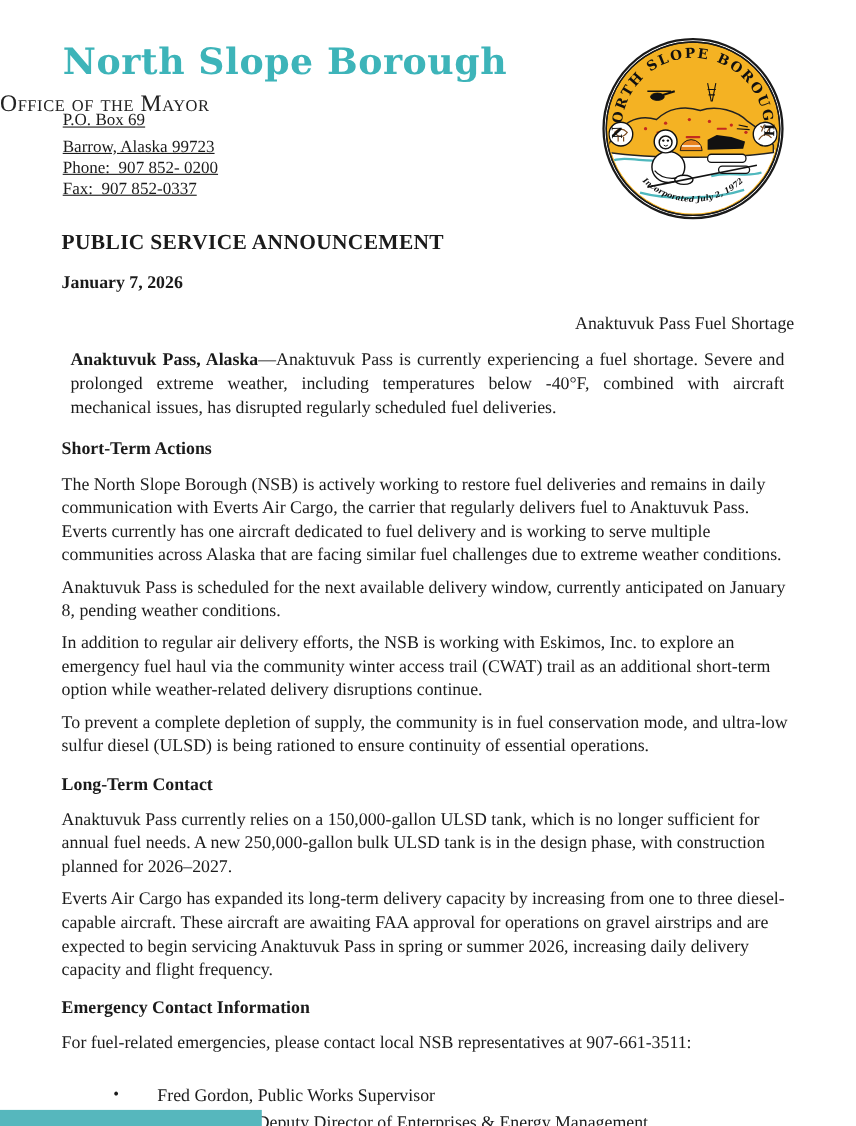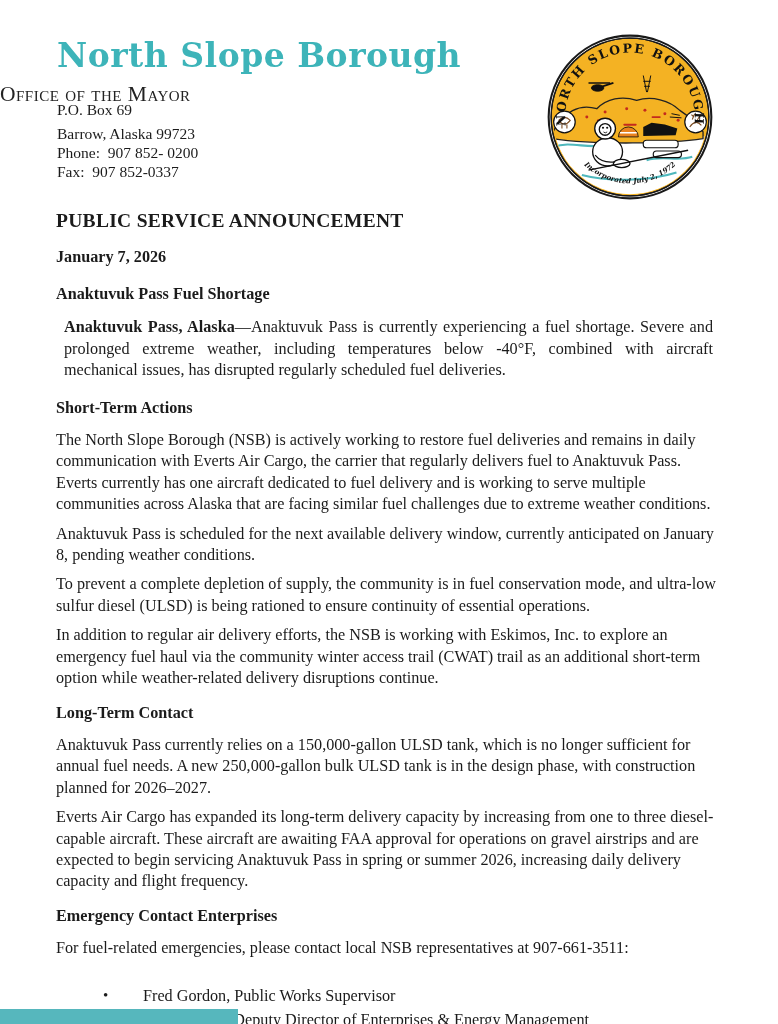--- a/index.html
+++ b/index.html
@@ -16,28 +16,28 @@
   }
   .office-title{
     position:absolute;left:0;right:0;top:82px;margin:0;text-align:left;
     font-size:21.5px;font-variant:small-caps;letter-spacing:.5px;font-weight:normal;color:#222;
   }
   .mayor-name{
     position:absolute;left:0;right:0;top:112px;margin:0;text-align:center;
     font-size:19px;font-style:italic;color:#3DB4B9;
   }
   .address{position:absolute;left:57px;top:100px;font-size:15.5px;line-height:19px;}
-  .address div{white-space:pre-wrap;}
+  .address div{white-space:pre-wrap;text-decoration:underline;}
   .address .po-box{margin-bottom:5px;}
   .seal{position:absolute;left:547px;top:34px;width:166px;height:166px;}
   
   .main{margin:0 56px;font-size:16.2px;line-height:21.4px;}
   .psa-title{margin:2px 0 0;text-align:left;font-size:19.5px;font-weight:bold;letter-spacing:.3px;}
   .doc-date{margin-top:16px;font-weight:bold;}
-  .doc-subject{margin-top:15px;text-align:left;font-weight:bold;}
+  .doc-subject{margin-top:15px;text-align:right;font-weight:normal;}
   .intro{margin-top:12px;padding:0 9px 0 8px;text-align:justify;}
   .sec-heading{margin:13px 0 0;font-size:16.2px;font-weight:bold;}
   .para{margin:8px 0 0;}
   .para.tight{margin-top:11px;}
   ul.contact-list{margin:26px 0 0;padding:0;list-style:none;}
   ul.contact-list li{position:relative;padding-left:87px;margin-bottom:3px;}
   ul.contact-list li::before{content:"\2022";position:absolute;left:47px;top:-1px;font-size:15px;}
   .footer-bar{position:absolute;left:0;bottom:0;width:238px;height:15px;background:#56B7BD;}
 </style>
 </head>
@@ -141,28 +141,28 @@
 
     <div class="doc-date">January 7, 2026</div>
 
     <div class="doc-subject">Anaktuvuk Pass Fuel Shortage</div>
 
     <p class="intro"><b>Anaktuvuk Pass, Alaska</b><span>—Anaktuvuk Pass is currently experiencing a fuel shortage. Severe and prolonged extreme weather, including temperatures below -40°F, combined with aircraft mechanical issues, has disrupted regularly scheduled fuel deliveries.</span></p>
 
     <div class="sec-heading">Short-Term Actions</div>
     <p class="para tight">The North Slope Borough (NSB) is actively working to restore fuel deliveries and remains in daily communication with Everts Air Cargo, the carrier that regularly delivers fuel to Anaktuvuk Pass. Everts currently has one aircraft dedicated to fuel delivery and is working to serve multiple communities across Alaska that are facing similar fuel challenges due to extreme weather conditions.</p>
     <p class="para">Anaktuvuk Pass is scheduled for the next available delivery window, currently anticipated on January 8, pending weather conditions.</p>
+    <p class="para">In addition to regular air delivery efforts, the NSB is working with Eskimos, Inc. to explore an emergency fuel haul via the community winter access trail (CWAT) trail as an additional short-term option while weather-related delivery disruptions continue.</p>
     <p class="para">To prevent a complete depletion of supply, the community is in fuel conservation mode, and ultra-low sulfur diesel (ULSD) is being rationed to ensure continuity of essential operations.</p>
-    <p class="para">In addition to regular air delivery efforts, the NSB is working with Eskimos, Inc. to explore an emergency fuel haul via the community winter access trail (CWAT) trail as an additional short-term option while weather-related delivery disruptions continue.</p>
 
     <div class="sec-heading">Long-Term Contact</div>
     <p class="para tight">Anaktuvuk Pass currently relies on a 150,000-gallon ULSD tank, which is no longer sufficient for annual fuel needs. A new 250,000-gallon bulk ULSD tank is in the design phase, with construction planned for 2026–2027.</p>
     <p class="para">Everts Air Cargo has expanded its long-term delivery capacity by increasing from one to three diesel-capable aircraft. These aircraft are awaiting FAA approval for operations on gravel airstrips and are expected to begin servicing Anaktuvuk Pass in spring or summer 2026, increasing daily delivery capacity and flight frequency.</p>
 
-    <div class="sec-heading">Emergency Contact Enterprises</div>
+    <div class="sec-heading">Emergency Contact Information</div>
     <p class="para tight">For fuel-related emergencies, please contact local NSB representatives at 907-661-3511:</p>
     <ul class="contact-list">
       <li>Fred Gordon, Public Works Supervisor</li>
       <li>James Aiken, Deputy Director of Enterprises &amp; Energy Management</li>
     </ul>
 
   </div>
 
   <div class="footer-bar"></div>
 </div>

